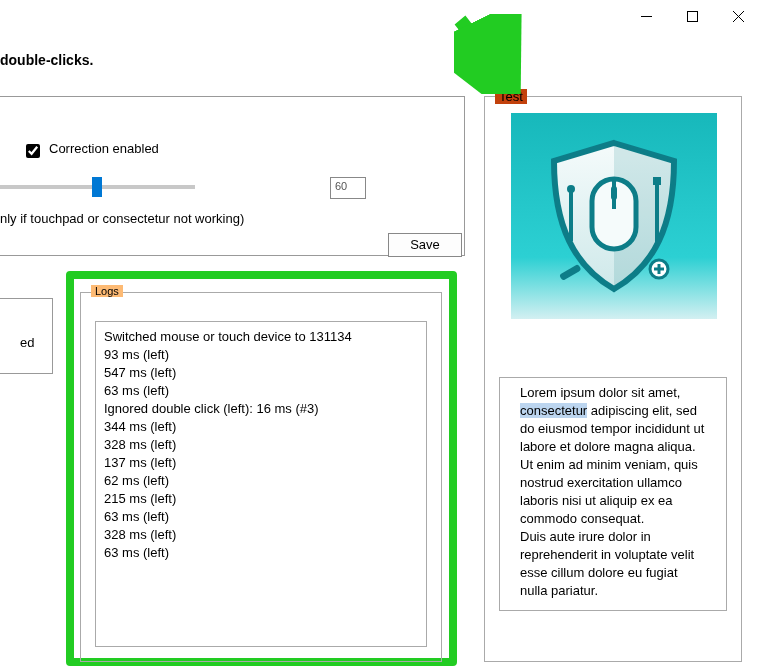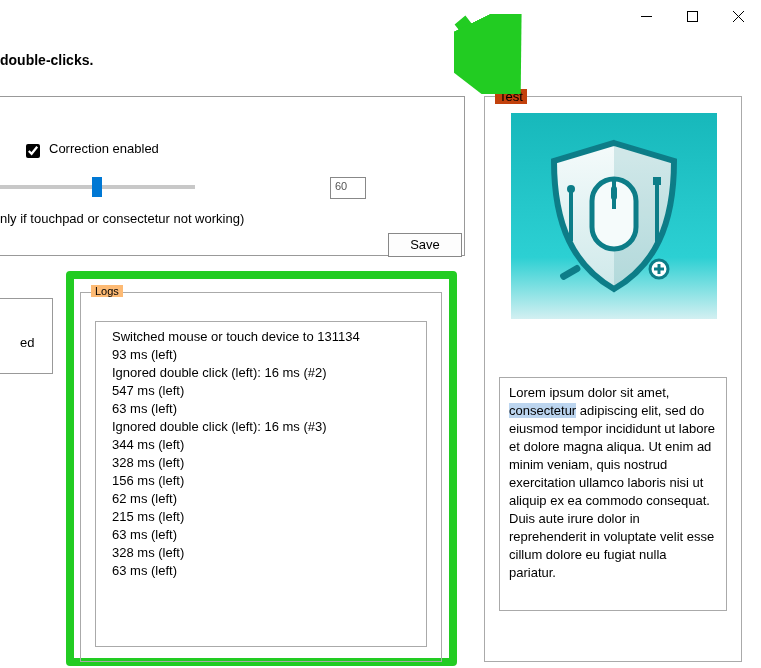--- a/index.html
+++ b/index.html
@@ -113,21 +113,21 @@
     position: absolute;
     top: -8px; left: 10px;
     background: #fdba74;
     padding: 0 4px;
     font-size: 11px;
   }
   .logs-box {
     position: absolute;
     top: 28px; left: 14px; right: 14px; bottom: 14px;
     border: 1px solid #aaa;
-    padding: 6px 16px;
+    padding: 6px 8px;
     overflow-y: scroll;
     font-size: 13px;
     line-height: 18px;
   }
   .logs-box::-webkit-scrollbar { width: 16px; }
   .logs-box::-webkit-scrollbar-track { background: #f0f0f0; }
   .logs-box::-webkit-scrollbar-thumb { background: #c0c0c0; }
 
   .test-group {
     position: absolute;
@@ -148,21 +148,21 @@
     width: 206px; height: 206px;
     background: linear-gradient(180deg, #17b8bb 0%, #2cd0d3 70%, #d3f0f2 100%);
     display: flex; align-items: center; justify-content: center;
   }
   .shield-svg { width: 170px; height: 170px; }
   .test-text {
     position: absolute;
     top: 280px; left: 14px; right: 14px;
     height: 234px;
     border: 1px solid #aaa;
-    padding: 6px 9px;
+    padding: 6px 20px;
     font-size: 13px;
     line-height: 18px;
     overflow: hidden;
   }
   .sel { background: #bcd5ef; }
 
   .arrow {
     position: absolute;
     top: 14px; left: 454px;
     width: 70px; height: 80px;
@@ -211,27 +211,26 @@
   <div class="ed">ed</div>
 </div>
 
 <div class="logs-highlight"></div>
 
 <div class="logs-group">
   <div class="logs-legend">Logs</div>
   <div class="logs-box" id="logs-box">
       <div>Switched mouse or touch device to 131134</div>
       <div>93 ms (left)</div>
-      <div>Ignored double click (left): 16 ms (#2)</div>
       <div>547 ms (left)</div>
       <div>63 ms (left)</div>
       <div>Ignored double click (left): 16 ms (#3)</div>
       <div>344 ms (left)</div>
       <div>328 ms (left)</div>
-      <div>156 ms (left)</div>
+      <div>137 ms (left)</div>
       <div>62 ms (left)</div>
       <div>215 ms (left)</div>
       <div>63 ms (left)</div>
       <div>328 ms (left)</div>
       <div>63 ms (left)</div>
     </div>
 </div>
 
 <div class="test-group">
   <div class="test-legend">Test</div>

